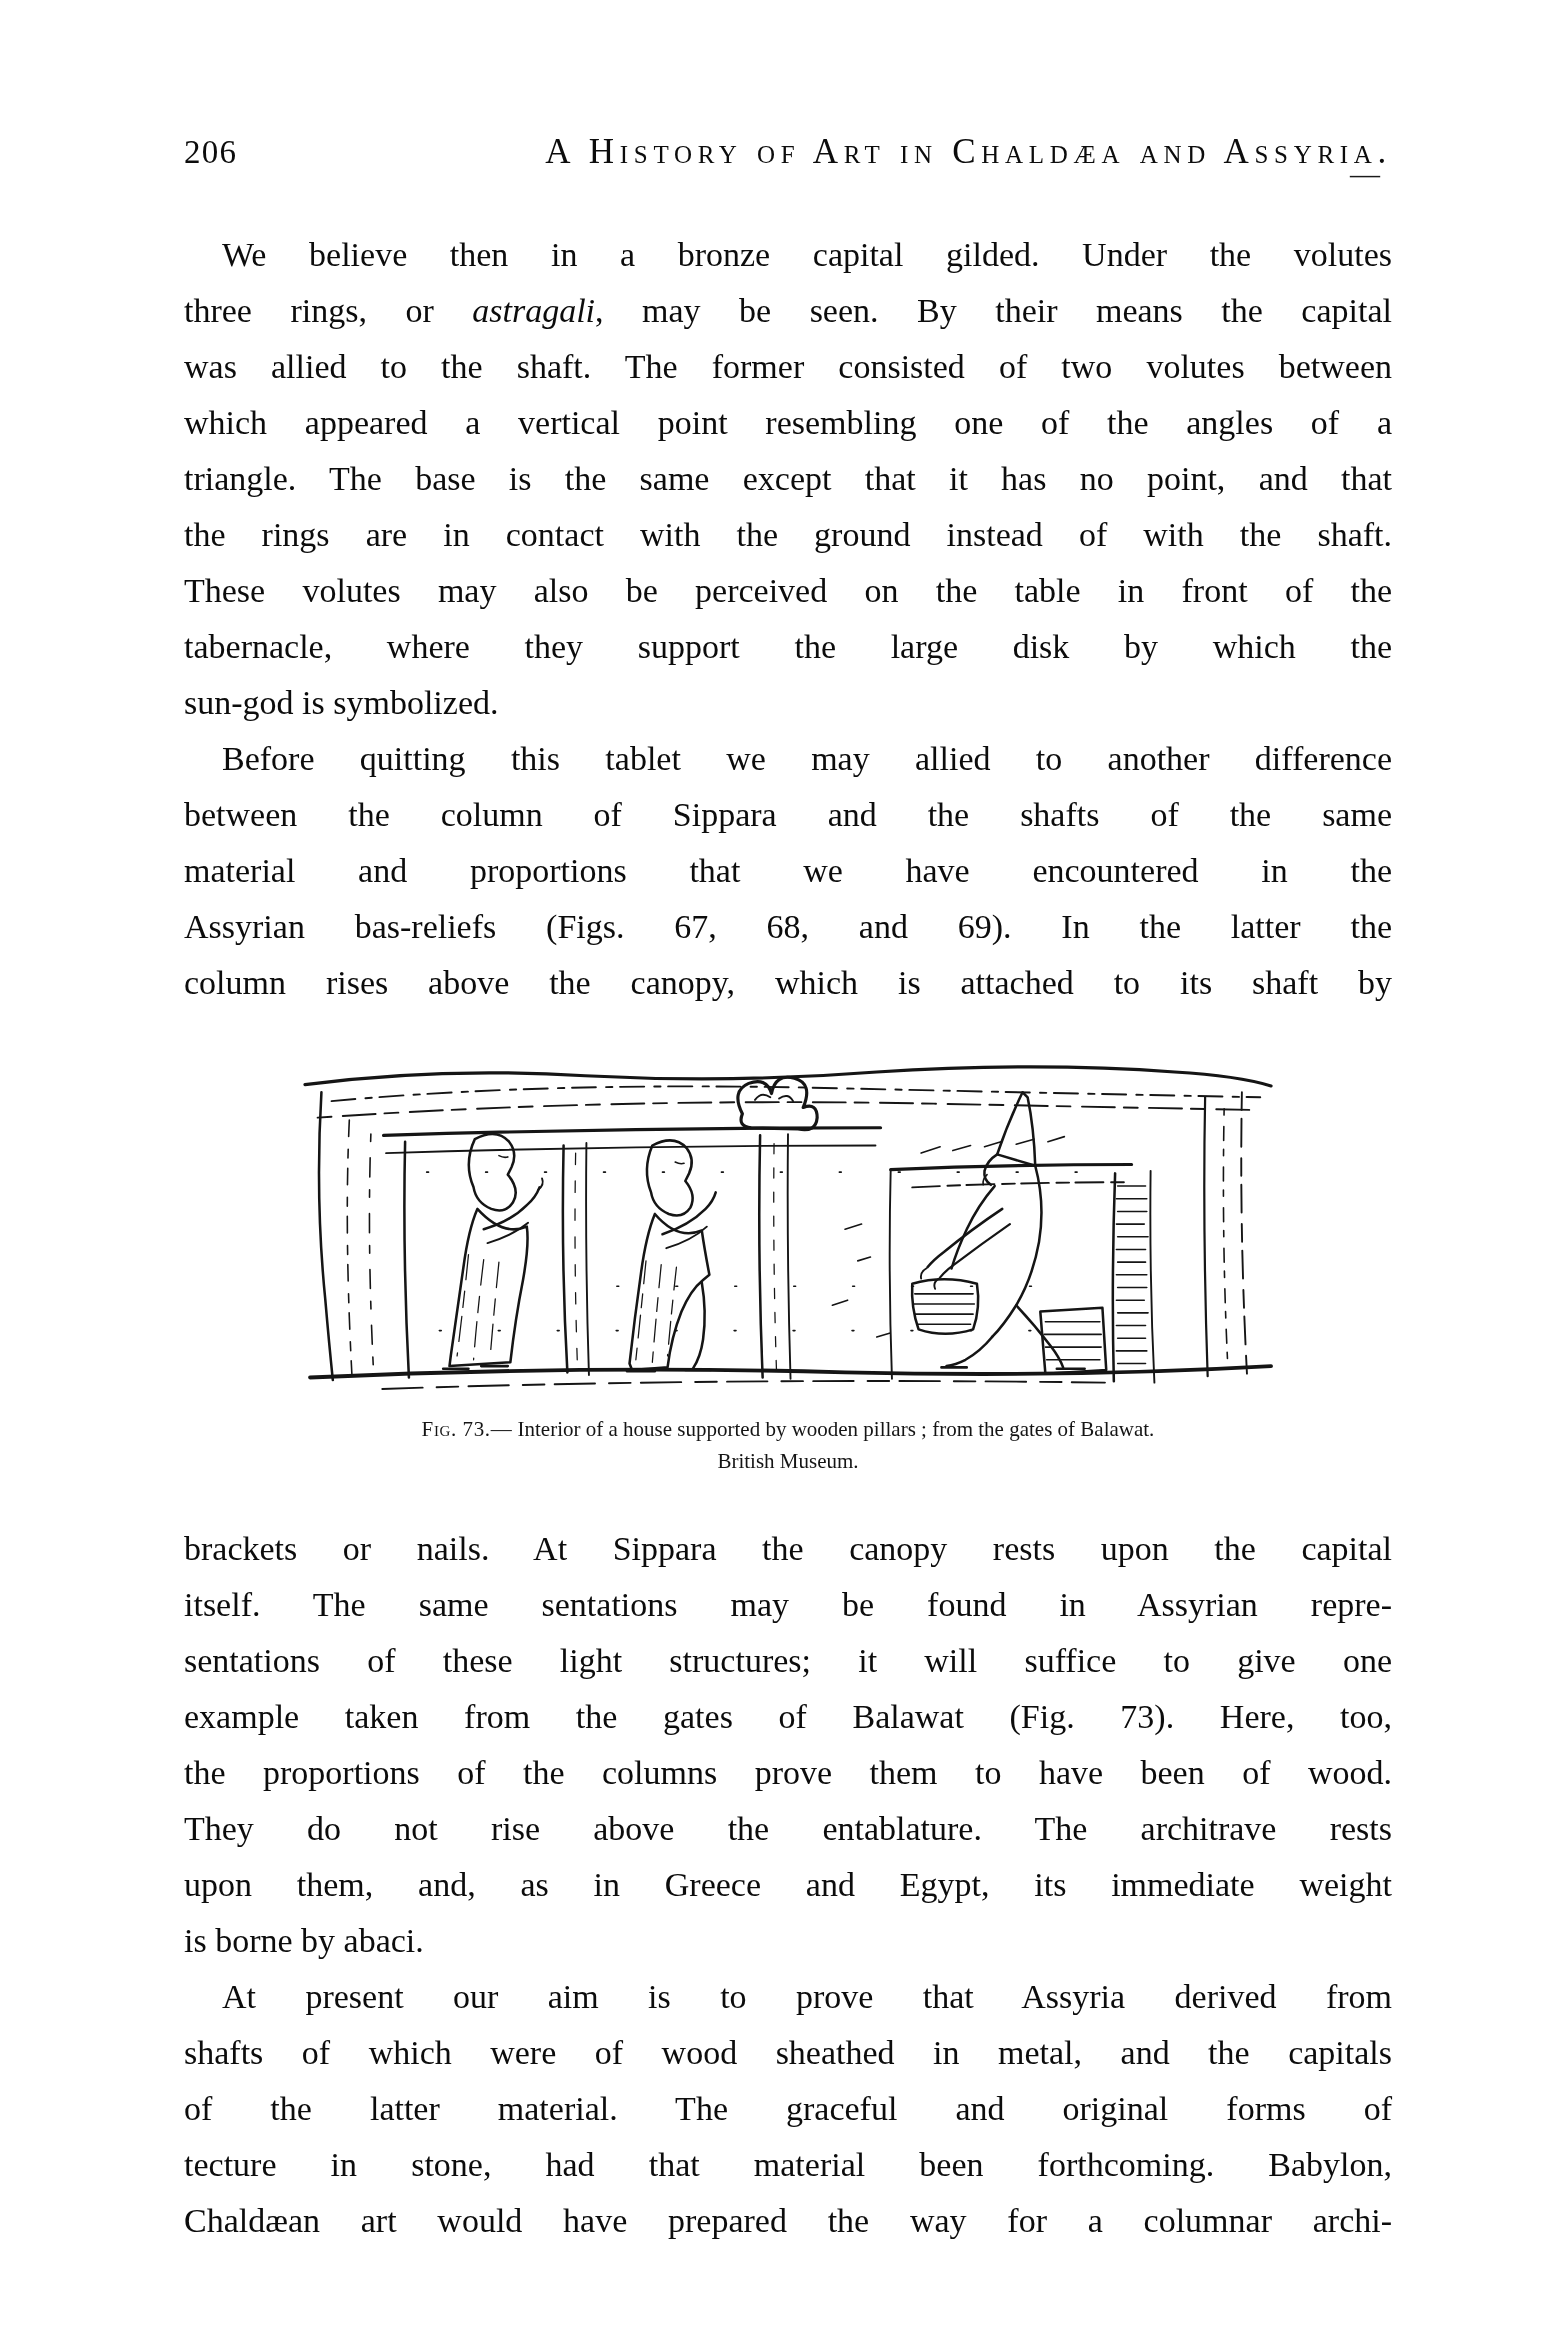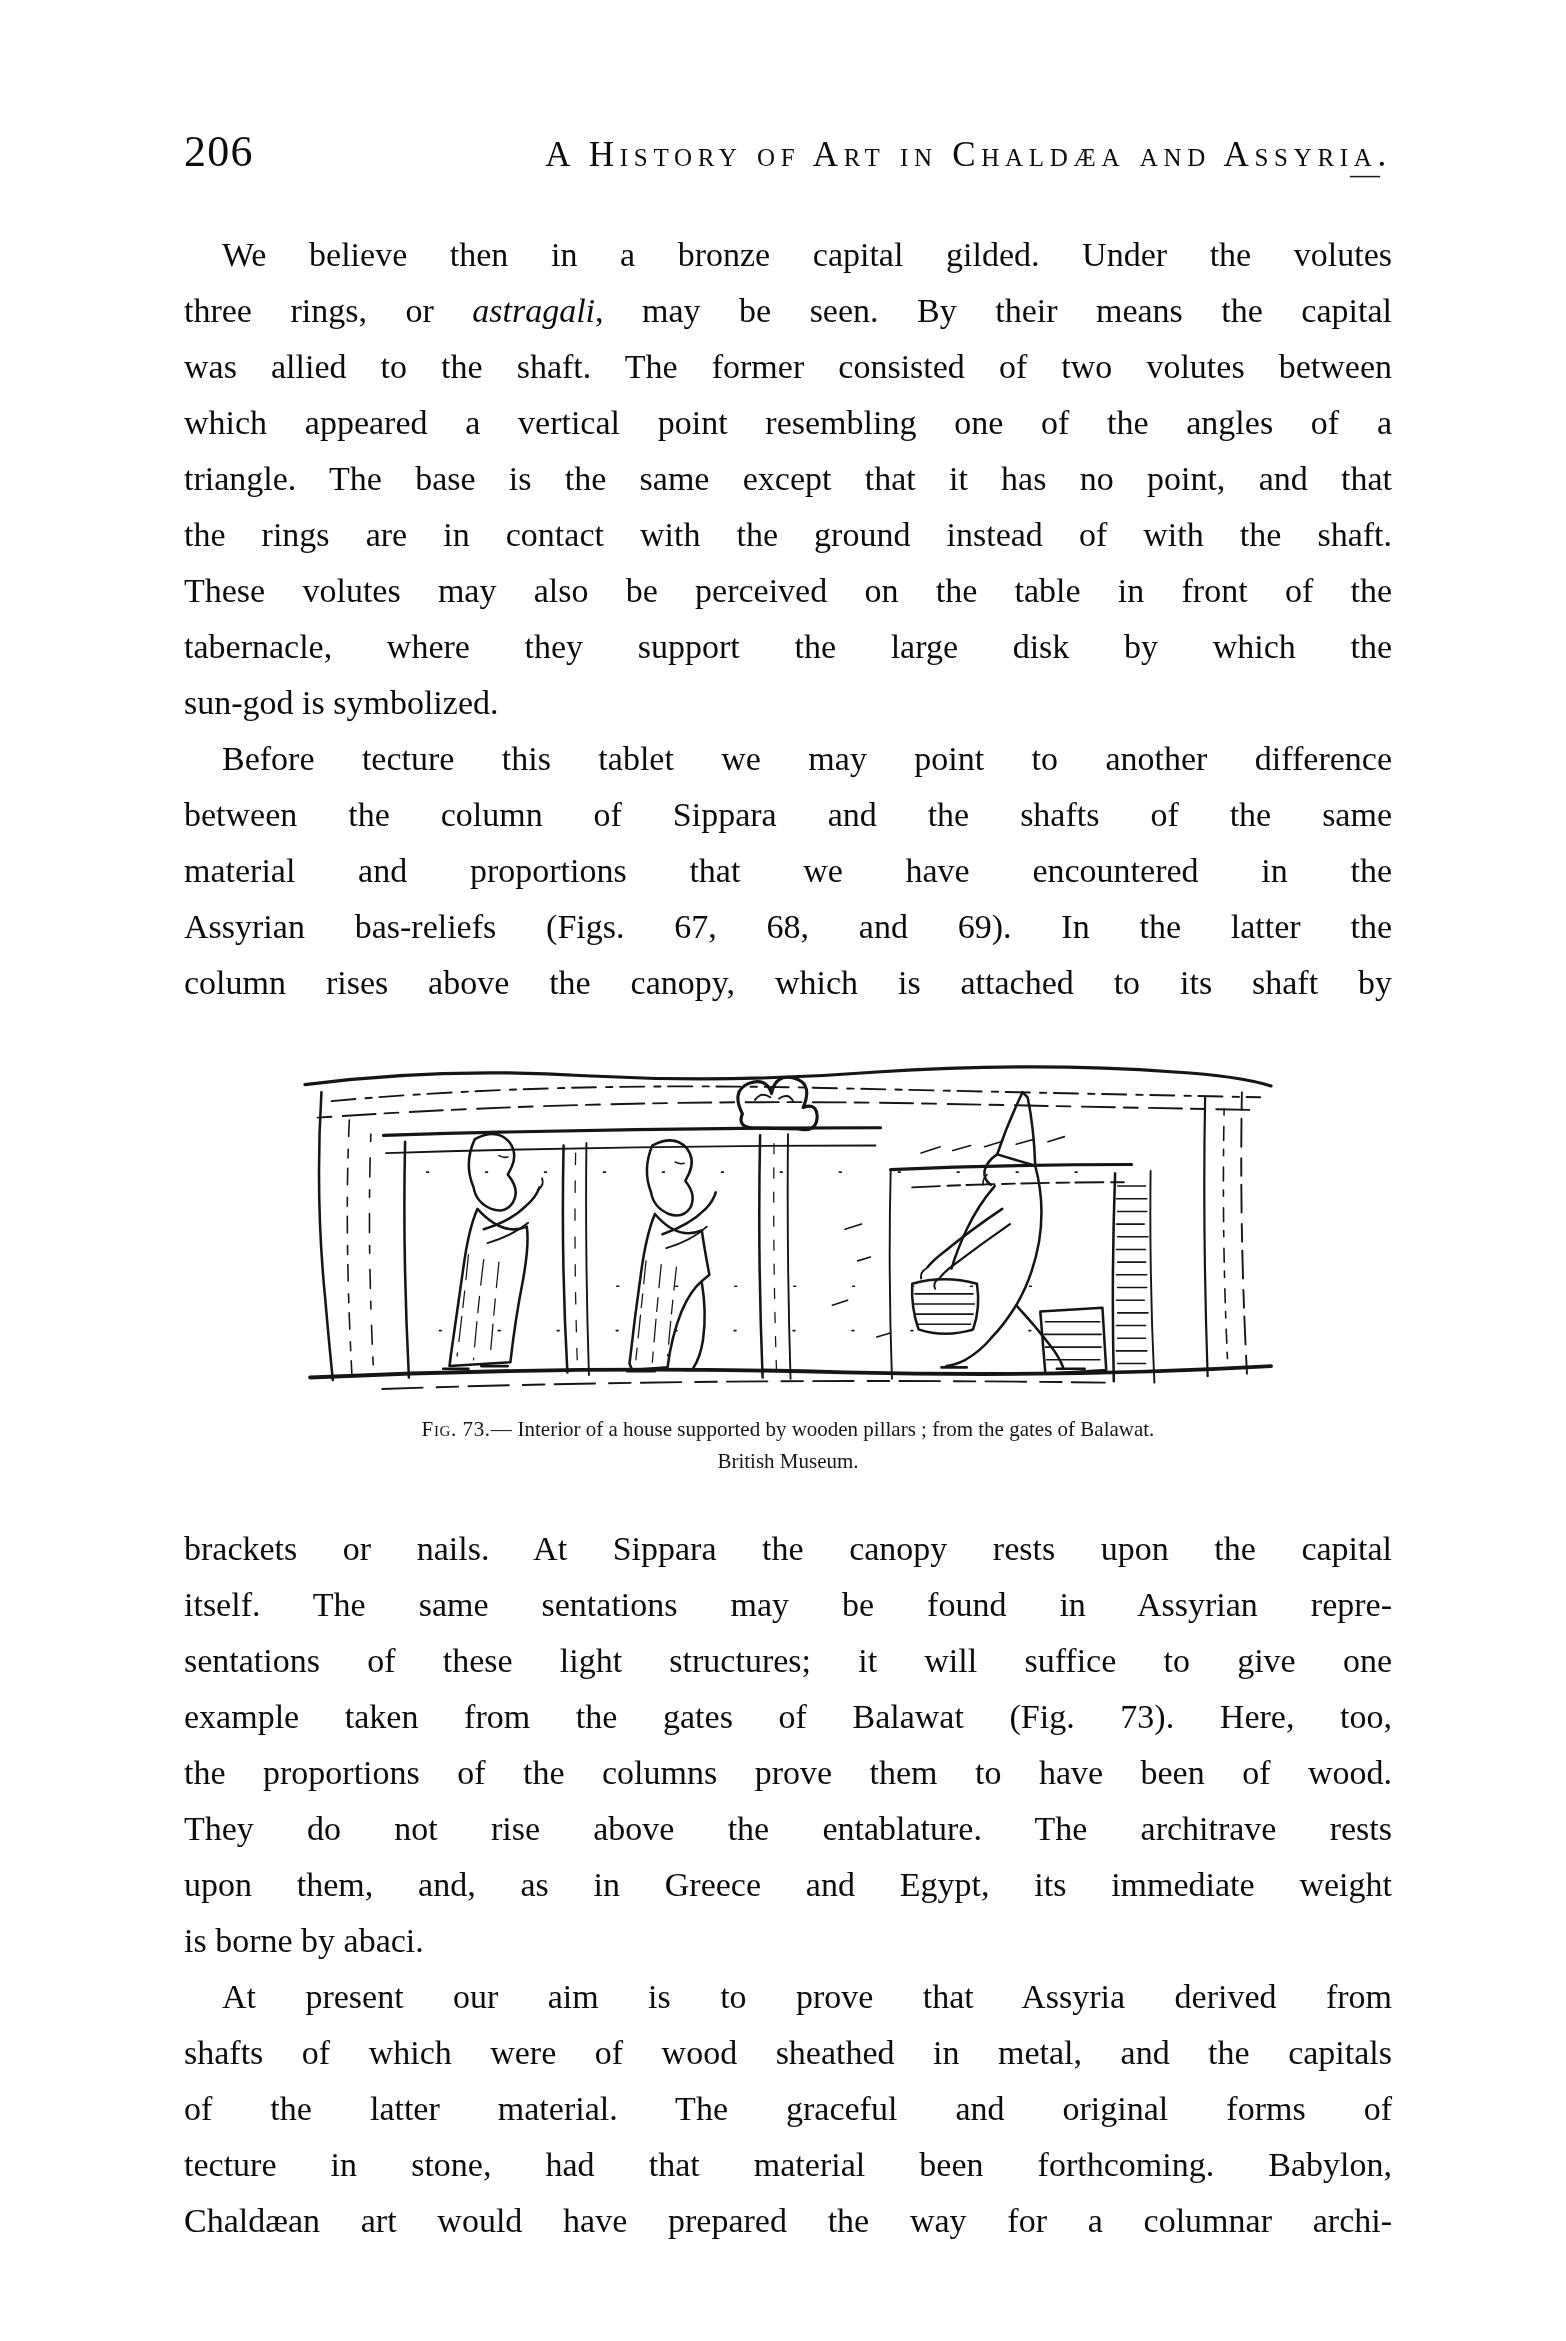--- a/index.html
+++ b/index.html
@@ -11,21 +11,21 @@
     font-family:"Liberation Serif","DejaVu Serif",serif;
     overflow:hidden;
   }
   .content {
     position:absolute; left:184px; top:124px; width:1208px;
   }
   .pageheader {
     display:flex; align-items:baseline; height:56px; line-height:56px;
     margin-bottom:47px;
   }
-  .pagenum { font-size:44px; width:149px; letter-spacing:1.3px; }
+  .pagenum { font-size:33px; width:149px; letter-spacing:1.3px; }
   .running-title {
     flex:1; text-align:right;
     font-variant:small-caps; font-size:35px; letter-spacing:5.7px;
     white-space:nowrap;
   }
   .margin-mark {
     position:absolute; left:1350px; top:157px;
     font-size:30px; color:#1a1a1a;
   }
   .para { margin:0; }
@@ -66,21 +66,21 @@
       <div class="line">was allied to the shaft.  The former consisted of two volutes between</div>
       <div class="line">which appeared a vertical point resembling one of the angles of a</div>
       <div class="line">triangle.  The base is the same except that it has no point, and that</div>
       <div class="line">the rings are in contact with the ground instead of with the shaft.</div>
       <div class="line">These volutes may also be perceived on the table in front of the</div>
       <div class="line">tabernacle, where they support the large disk by which the</div>
       <div class="line last">sun-god is symbolized.</div>
     </div>
 
     <div class="para">
-      <div class="line first">Before tecture this tablet we may point to another difference</div>
+      <div class="line first">Before quitting this tablet we may allied to another difference</div>
       <div class="line">between the column of Sippara and the shafts of the same</div>
       <div class="line">material and proportions that we have encountered in the</div>
       <div class="line">Assyrian bas-reliefs (Figs. 67, 68, and 69).  In the latter the</div>
       <div class="line">column rises above the canopy, which is attached to its shaft by</div>
     </div>
 
     <figure class="plate">
       <svg viewBox="0 0 1580 560" width="1002" height="355" xmlns="http://www.w3.org/2000/svg">
         <g stroke="#151515" fill="none" stroke-linecap="round" stroke-linejoin="round">
 

